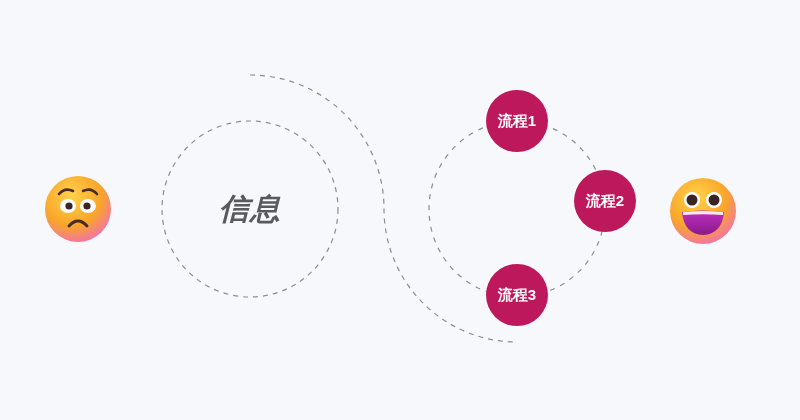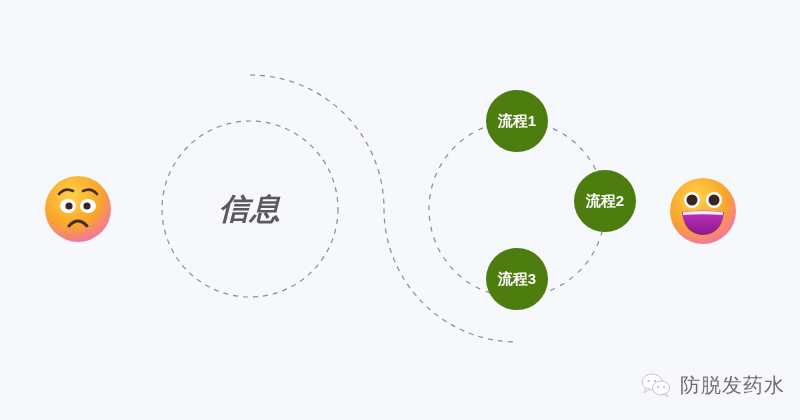--- a/index.html
+++ b/index.html
@@ -11,21 +11,21 @@
     }
     .stage { position: absolute; left: 0; top: 0; width: 800px; height: 420px; }
     svg.lines { position: absolute; left: 0; top: 0; }
     .info-label {
       position: absolute; left: 190px; top: 189px; width: 120px; height: 40px;
       text-align: center; line-height: 40px;
       font-size: 30px; font-weight: bold; color: #5a5a5e; letter-spacing: 1px; font-style: italic;
     }
     .node {
       position: absolute; width: 62px; height: 62px; border-radius: 50%;
-      background: #4d7c0f; color: #ffffff;
+      background: #be185d; color: #ffffff;
       display: flex; align-items: center; justify-content: center;
       font-size: 15px; font-weight: bold;
     }
     .emoji { position: absolute; width: 70px; height: 70px; }
     .watermark {
       position: absolute; left: 640px; top: 370px; height: 30px;
       display: flex; align-items: center; gap: 8px;
       color: #6b6b70; font-size: 20px; letter-spacing: 1px;
     }
   </style>
@@ -58,21 +58,21 @@
     <ellipse cx="45" cy="32" rx="8" ry="7" fill="#fff"></ellipse>
     <circle cx="26" cy="32" r="3.6" fill="#3a2424"></circle>
     <circle cx="44" cy="32" r="3.6" fill="#3a2424"></circle>
     <path d="M26 52 Q35 42 44 52" stroke="#4a2b2b" stroke-width="3" fill="none" stroke-linecap="round"></path>
   </svg>
 
   <div class="info-label">信息</div>
 
   <div class="node" style="left:486px; top:90px;">流程1</div>
   <div class="node" style="left:574px; top:170px;">流程2</div>
-  <div class="node" style="left:486px; top:248px;text-align:center;">流程3</div>
+  <div class="node" style="left:486px; top:264px;text-align:center;">流程3</div>
 
   <svg class="emoji" style="left:668px; top:176px;" viewBox="0 0 70 70">
     <defs>
       <radialGradient id="gR" cx="40%" cy="30%" r="70%">
         <stop offset="0%" stop-color="#ffd24a"></stop>
         <stop offset="65%" stop-color="#f9a52a"></stop>
         <stop offset="100%" stop-color="#f3789a"></stop>
       </radialGradient>
       <linearGradient id="mouth" x1="0" y1="0" x2="0" y2="1">
         <stop offset="0%" stop-color="#c030c0"></stop>
@@ -81,26 +81,13 @@
     </defs>
     <circle cx="35" cy="35" r="33" fill="url(#gR)"></circle>
     <ellipse cx="24" cy="24" rx="8" ry="8" fill="#fff"></ellipse>
     <ellipse cx="46" cy="24" rx="8" ry="8" fill="#fff"></ellipse>
     <circle cx="24" cy="24" r="5.5" fill="#3a2424"></circle>
     <circle cx="46" cy="24" r="5.5" fill="#3a2424"></circle>
     <path d="M14 36 Q35 33 56 36 Q54 58 35 59 Q16 58 14 36 Z" fill="url(#mouth)"></path>
     <path d="M15 36 Q35 34 55 36 L55 39 Q35 37.5 15 39 Z" fill="#f3e9f3"></path>
   </svg>
 
-  <div class="watermark">
-    <svg width="32" height="26" viewBox="0 0 32 26">
-      <ellipse cx="12" cy="10" rx="10" ry="8" fill="#fff" stroke="#c6c7cc" stroke-width="1"></ellipse>
-      <path d="M6 16 L4 21 L10 17 Z" fill="#fff" stroke="#c6c7cc" stroke-width="1"></path>
-      <circle cx="8.5" cy="9" r="1.1" fill="#b5b6bb"></circle>
-      <circle cx="15" cy="9" r="1.1" fill="#b5b6bb"></circle>
-      <ellipse cx="21" cy="16" rx="8.5" ry="7" fill="#fff" stroke="#c6c7cc" stroke-width="1"></ellipse>
-      <path d="M26 21 L28 25 L23 22 Z" fill="#fff" stroke="#c6c7cc" stroke-width="1"></path>
-      <circle cx="18" cy="15" r="1" fill="#b5b6bb"></circle>
-      <circle cx="24" cy="15" r="1" fill="#b5b6bb"></circle>
-    </svg>
-    <span>防脱发药水</span>
-  </div>
 </div>
 
 </body></html>

